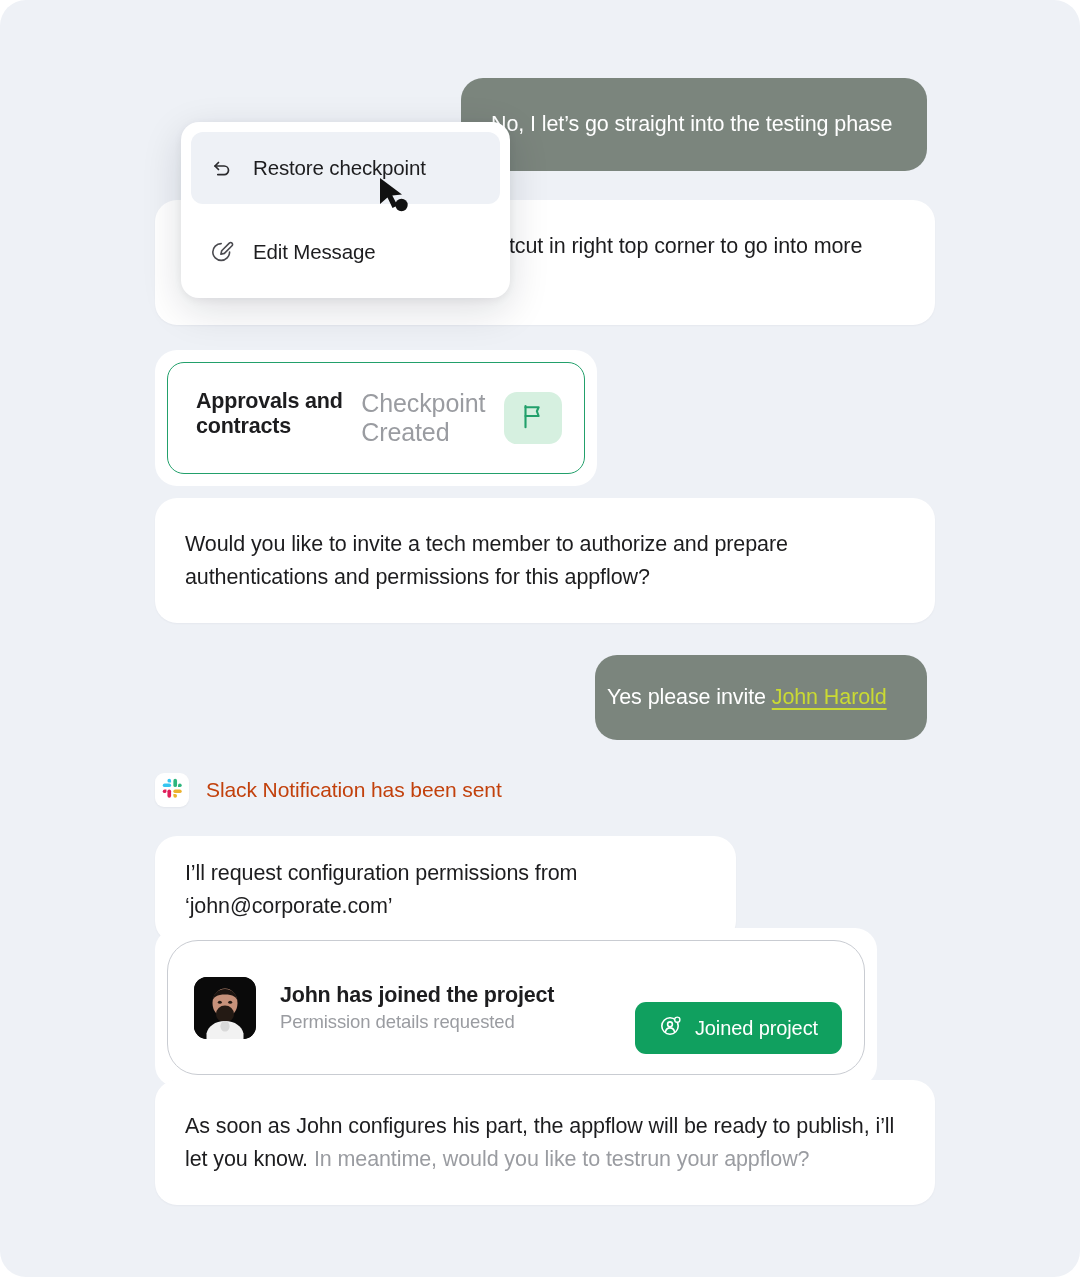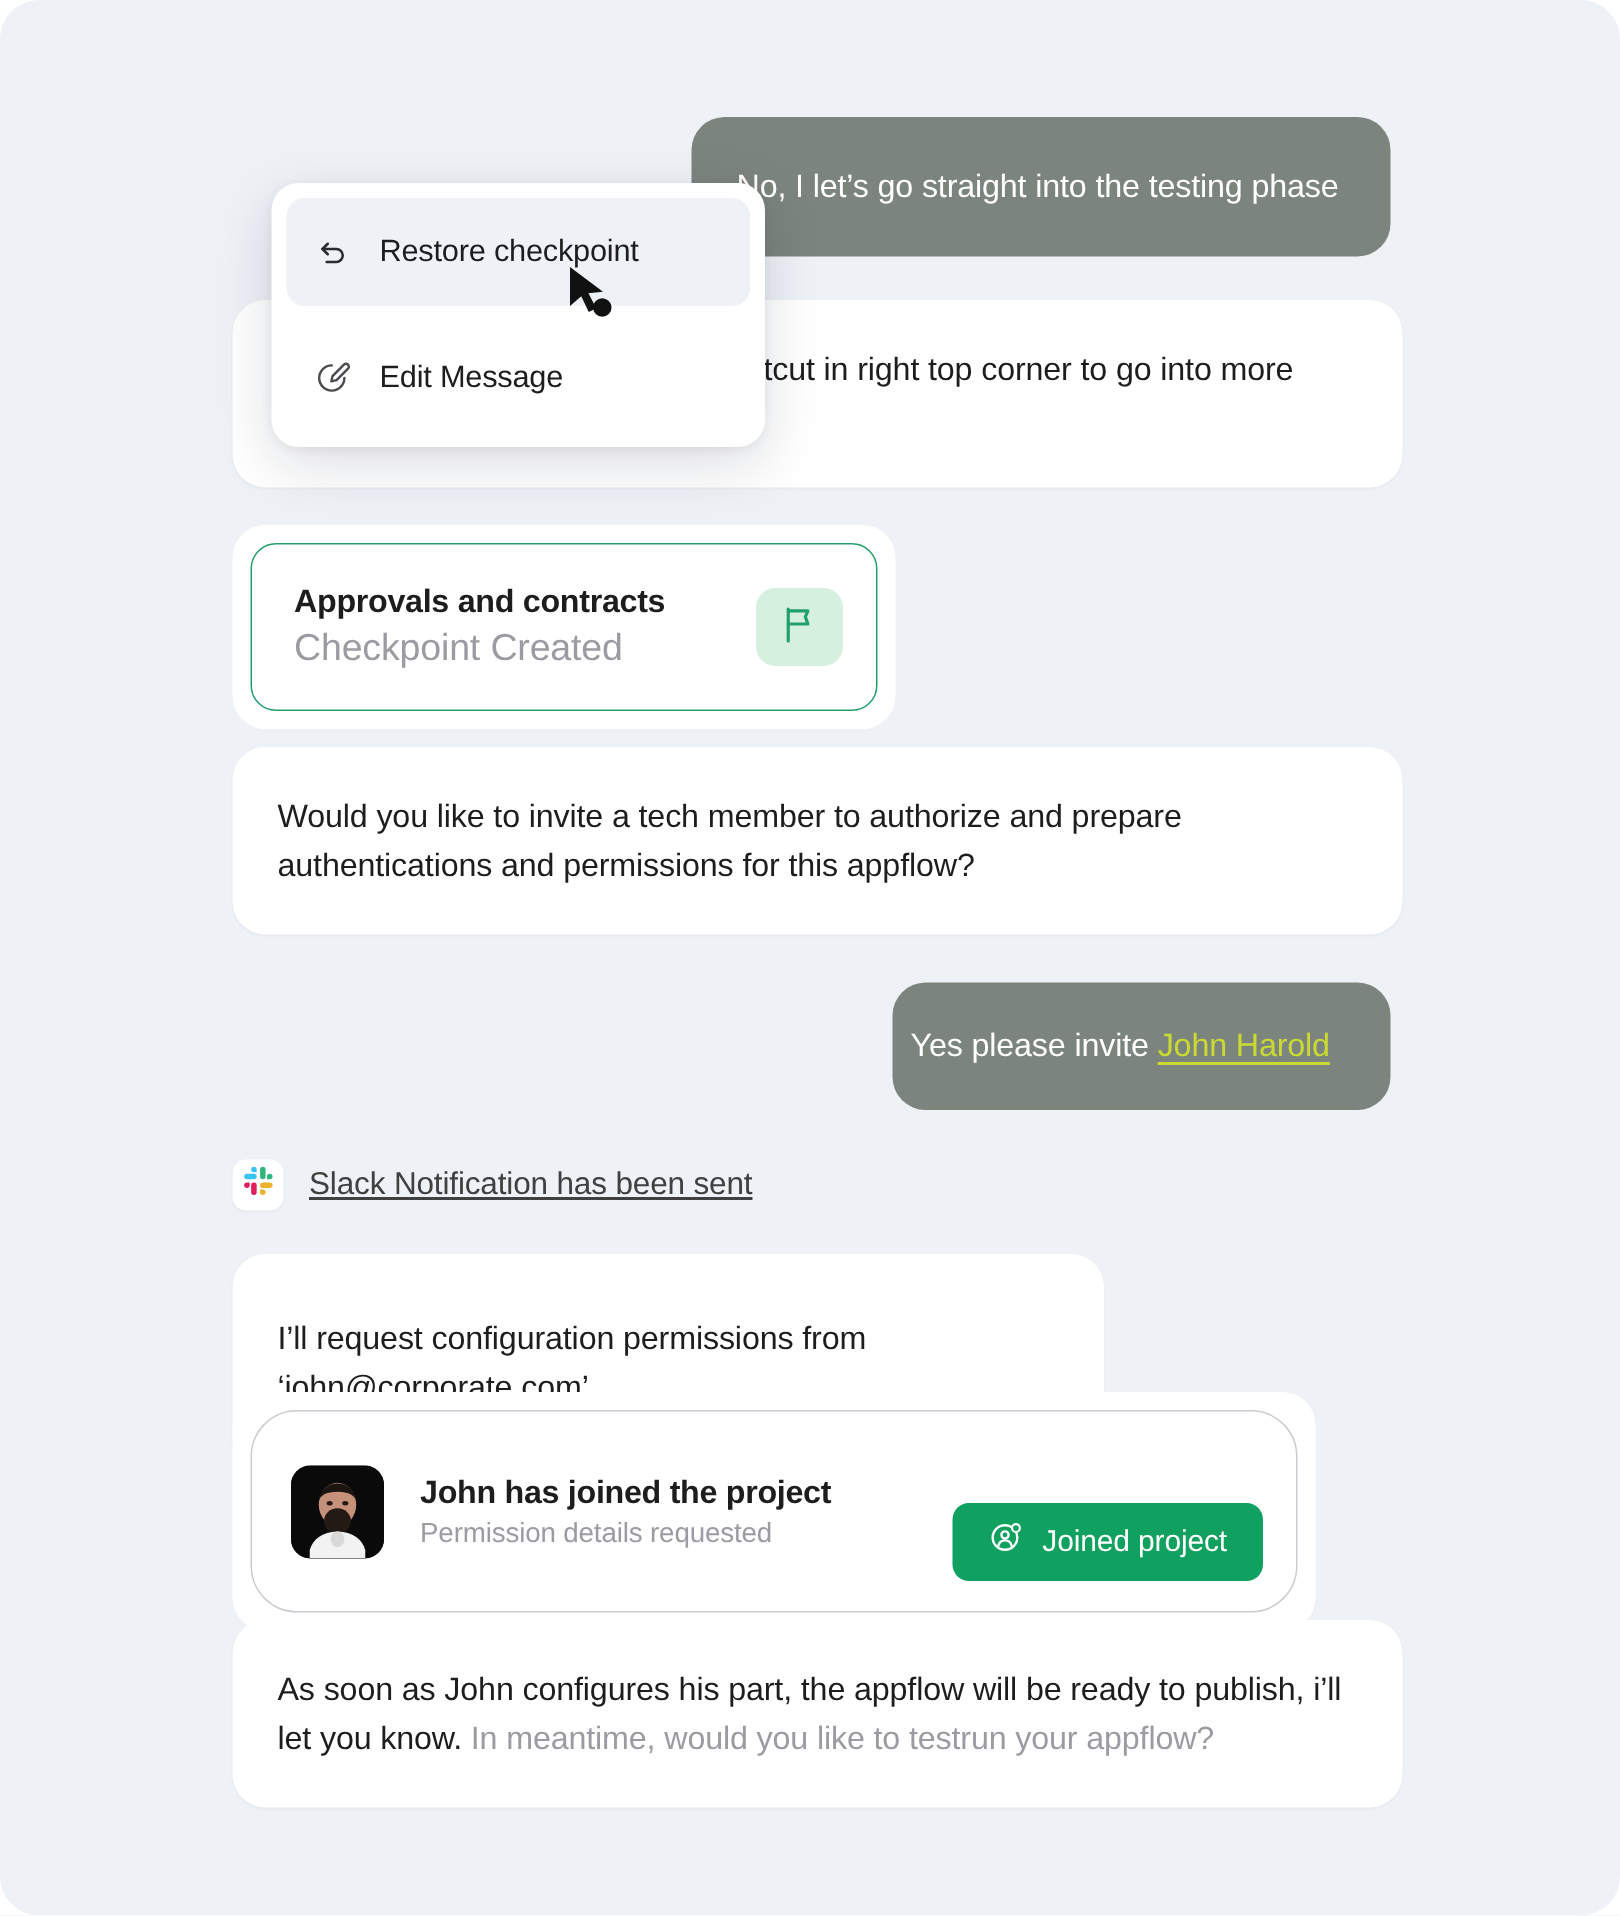--- a/index.html
+++ b/index.html
@@ -86,21 +86,21 @@
   .checkpoint-card {
     border: 1.6px solid #22a06b;
     border-radius: 17px;
     background: #ffffff;
     display: flex;
     align-items: center;
     justify-content: space-between;
     padding: 26px 22px 26px 28px;
     min-height: 104px;
   }
-  .checkpoint-texts { display: flex; flex-direction: column; gap: 4px; }
+  .checkpoint-texts { display: flex; flex-direction: row; gap: 4px; }
   .checkpoint-title {
     font-size: 21.5px; font-weight: 700; color: #1d1d1f; letter-spacing: -0.2px;
   }
   .checkpoint-sub { font-size: 25px; color: #9a9ca1; letter-spacing: -0.1px; }
   .flag-chip {
     width: 58px; height: 52px;
     background: #d6f0e0;
     border-radius: 13px;
     display: flex; align-items: center; justify-content: center;
     flex: none;
@@ -121,25 +121,25 @@
   #slack-row {
     top: 773px; left: 155px;
     display: flex; align-items: center; gap: 17px;
   }
   .slack-chip {
     width: 34px; height: 34px; border-radius: 9px; background: #ffffff;
     display: flex; align-items: center; justify-content: center;
     flex: none;
     box-shadow: 0 1px 2px rgba(16,24,40,.05);
   }
-  .slack-text { font-size: 21px; color: #404040; letter-spacing: -0.1px; text-decoration: underline; }
+  .slack-text { font-size: 21px; color: #c2410c; letter-spacing: -0.1px; }
 
   #bubble-email {
     top: 836px; left: 155px; width: 581px;
-    padding: 40px 30px;
+    padding: 21px 30px;
   }
 
   
   #joined-wrap {
     top: 928px; left: 155px; width: 722px;
     background: #ffffff;
     border-radius: 22px;
     padding: 12px;
   }
   .joined-card {

